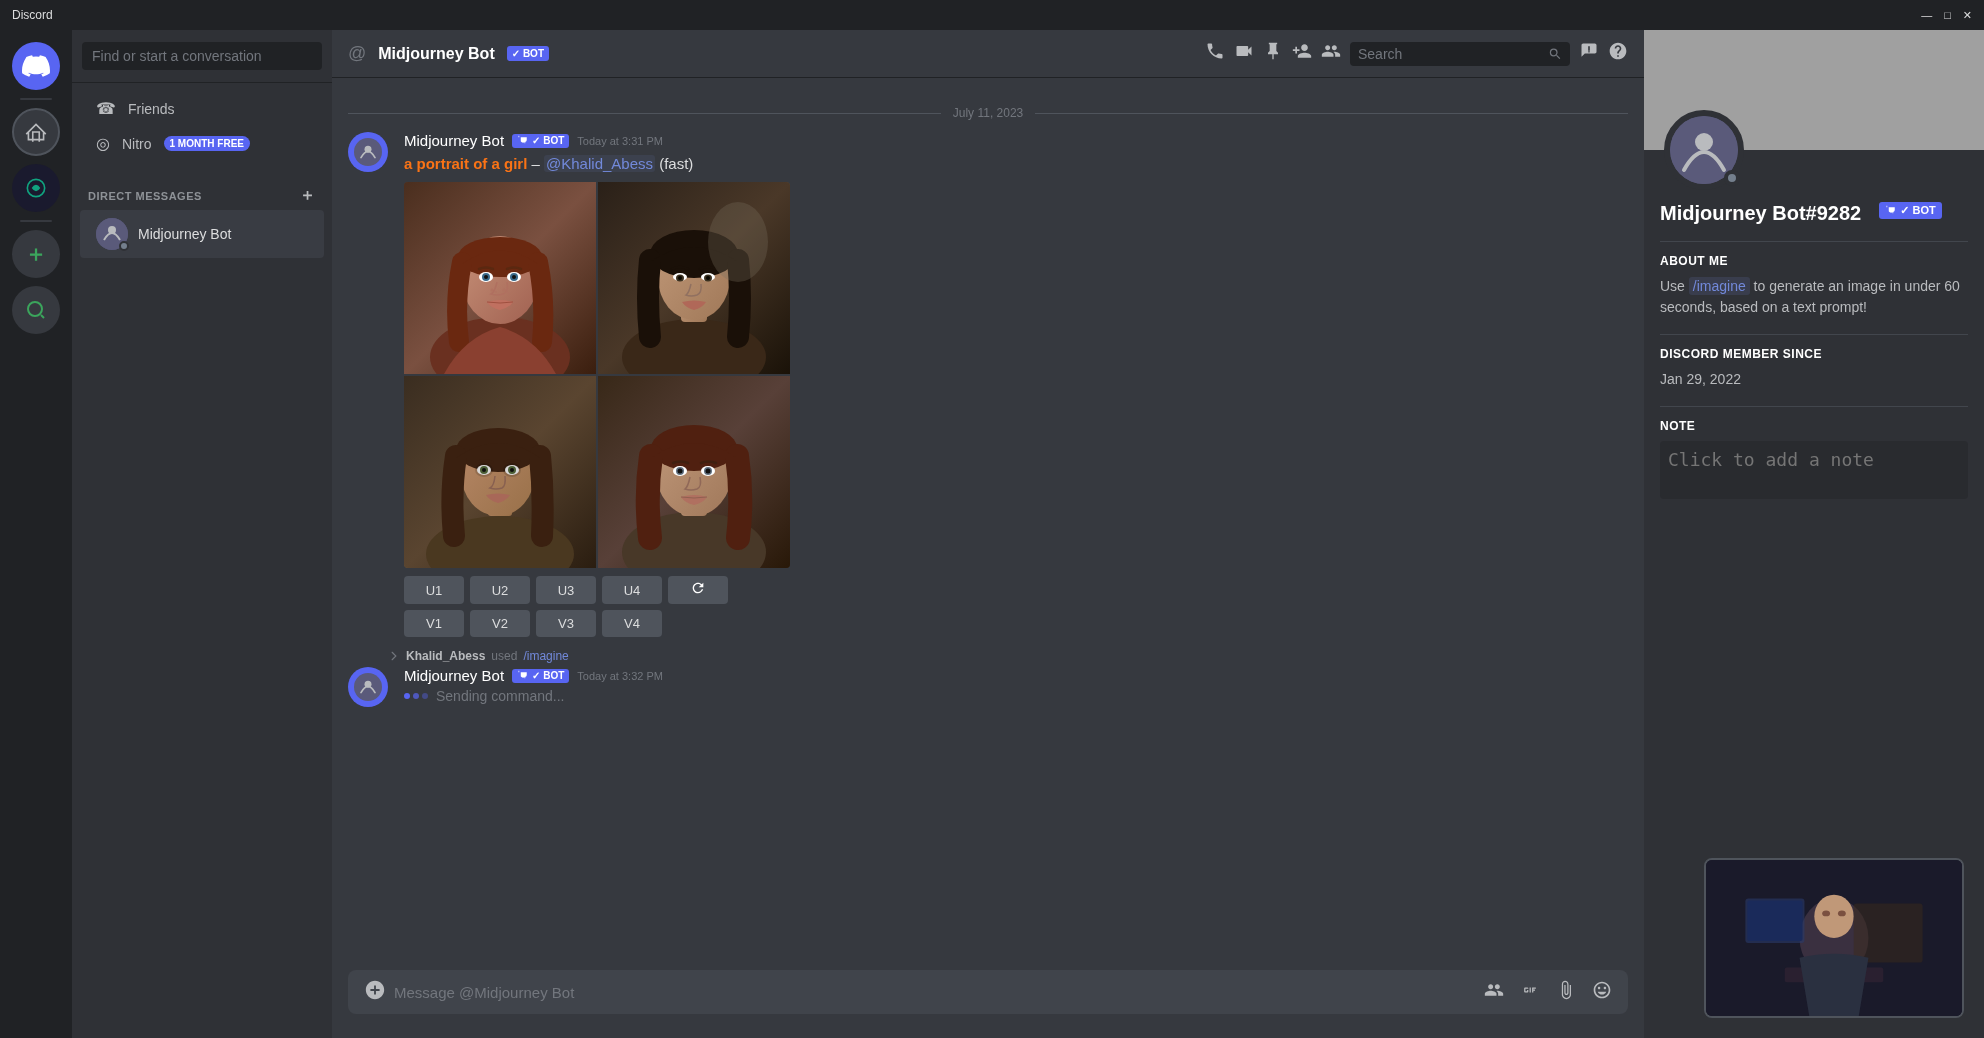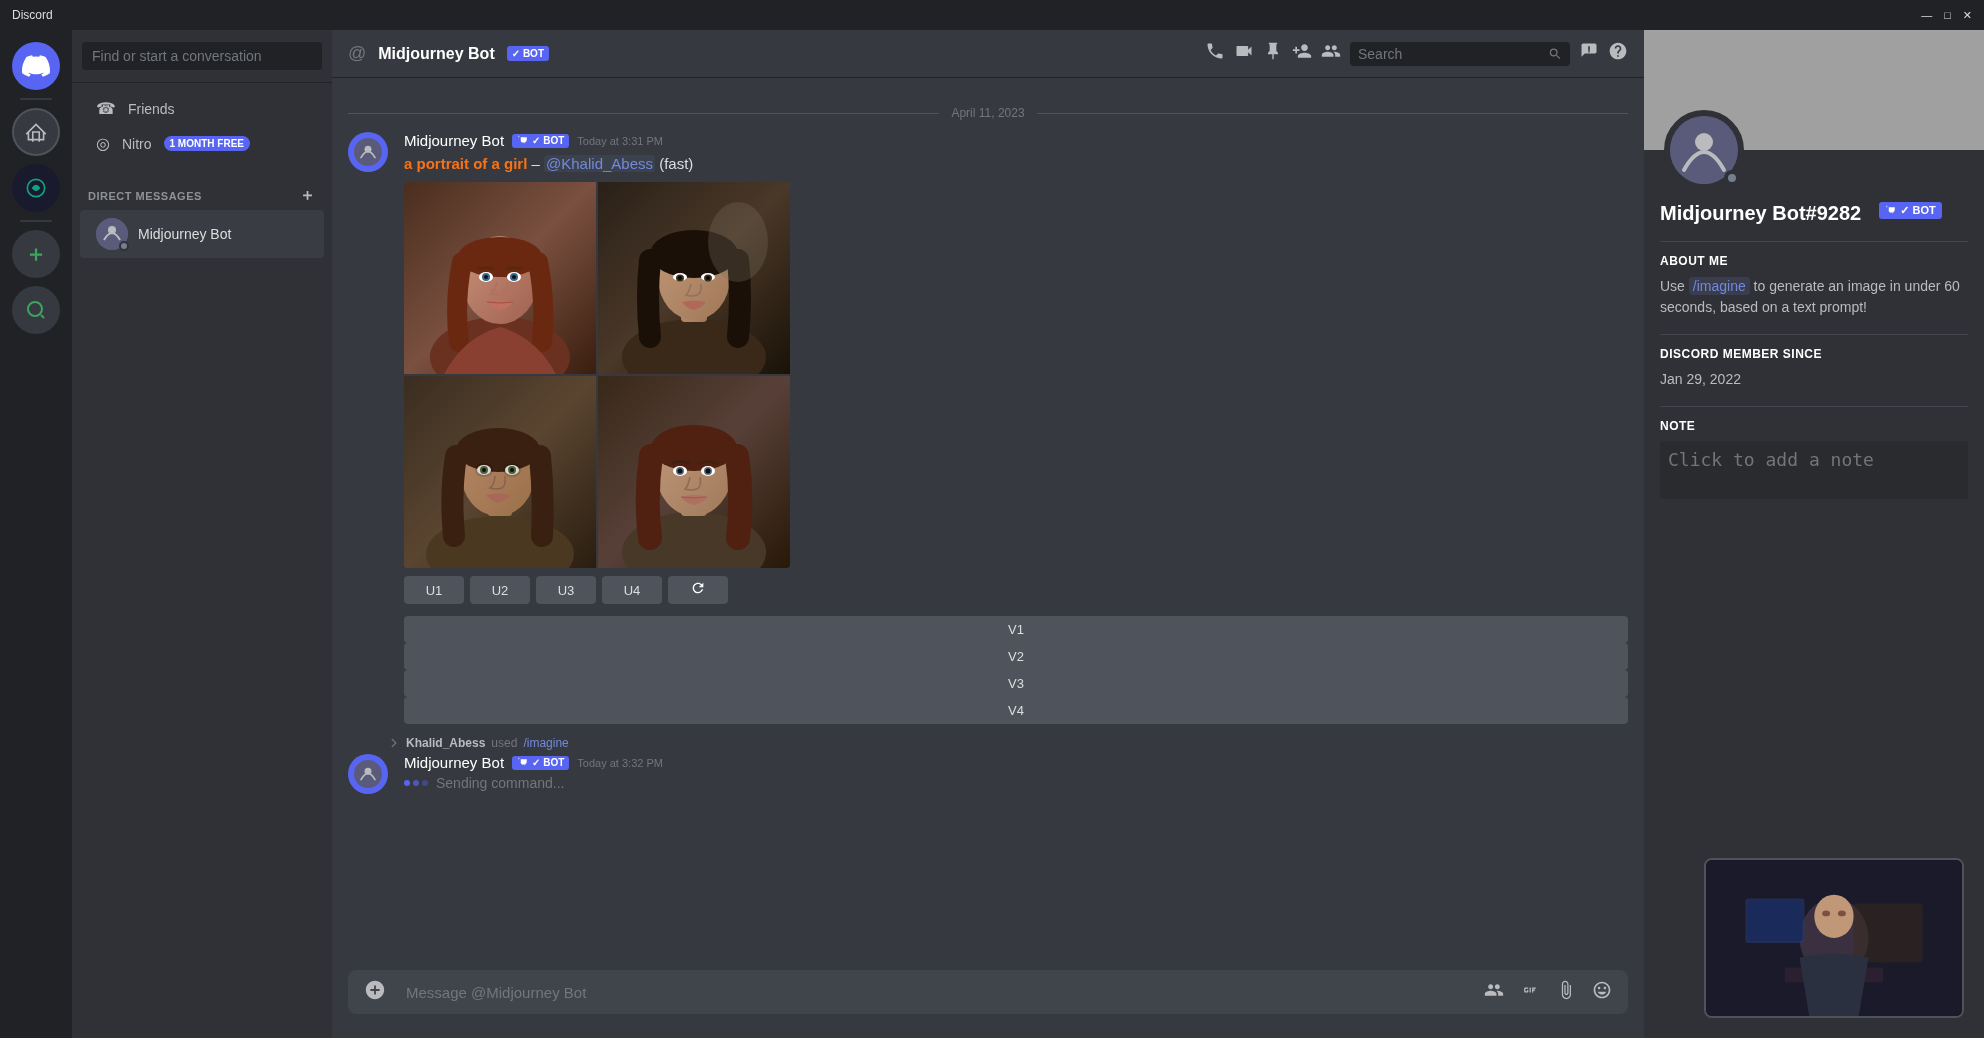--- a/index.html
+++ b/index.html
@@ -375,22 +375,22 @@
     .action-btn.refresh {
       background: #4f545c;
       color: #dcddde;
       font-size: 16px;
       padding: 4px 12px;
     }
 
     
     .action-buttons-row2 {
       display: flex;
-      margin-top: 12px;
-      flex-direction: column;
+      gap: 6px;
+      margin-top: 6px;
     }
 
     
     .sending-msg {
       font-size: 14px;
       color: #72767d;
       display: flex;
       align-items: center;
       gap: 8px;
     }
@@ -422,21 +422,21 @@
     .chat-input-area {
       padding: 0 16px 24px;
       flex-shrink: 0;
     }
     .chat-input-box {
       background: #40444b;
       border-radius: 8px;
       display: flex;
       align-items: center;
       padding: 0 16px;
-      gap: 20px;
+      gap: 8px;
       min-height: 44px;
     }
     .chat-input {
       flex: 1;
       background: none;
       border: none;
       color: #dcddde;
       font-size: 15px;
       outline: none;
       padding: 11px 0;
@@ -715,21 +715,21 @@
           <svg viewBox="0 0 24 24" width="20" height="20" fill="#b9bbbe">
             <path d="M12 2C6.48 2 2 6.48 2 12s4.48 10 10 10 10-4.48 10-10S17.52 2 12 2zm1 17h-2v-2h2v2zm2.07-7.75l-.9.92C13.45 12.9 13 13.5 13 15h-2v-.5c0-1.1.45-2.1 1.17-2.83l1.24-1.26c.37-.36.59-.86.59-1.41 0-1.1-.9-2-2-2s-2 .9-2 2H8c0-2.21 1.79-4 4-4s4 1.79 4 4c0 .88-.36 1.68-.93 2.25z"></path>
           </svg>
         </span>
       </div>
     </div>
 
     <div class="chat-messages">
 
       <div class="date-divider">
-        <span>April 11, 2023</span>
+        <span>July 11, 2023</span>
       </div>
 
       <div class="message-group">
         <div class="msg-avatar">
           <svg viewBox="0 0 40 40" width="40" height="40">
             <circle cx="20" cy="20" r="20" fill="#5a5a7a"></circle>
             <path d="M10 28 Q20 10 30 28" stroke="#b9bbbe" stroke-width="2.5" fill="none" stroke-linecap="round"></path>
             <circle cx="20" cy="16" r="5" fill="#b9bbbe"></circle>
           </svg>
         </div>

